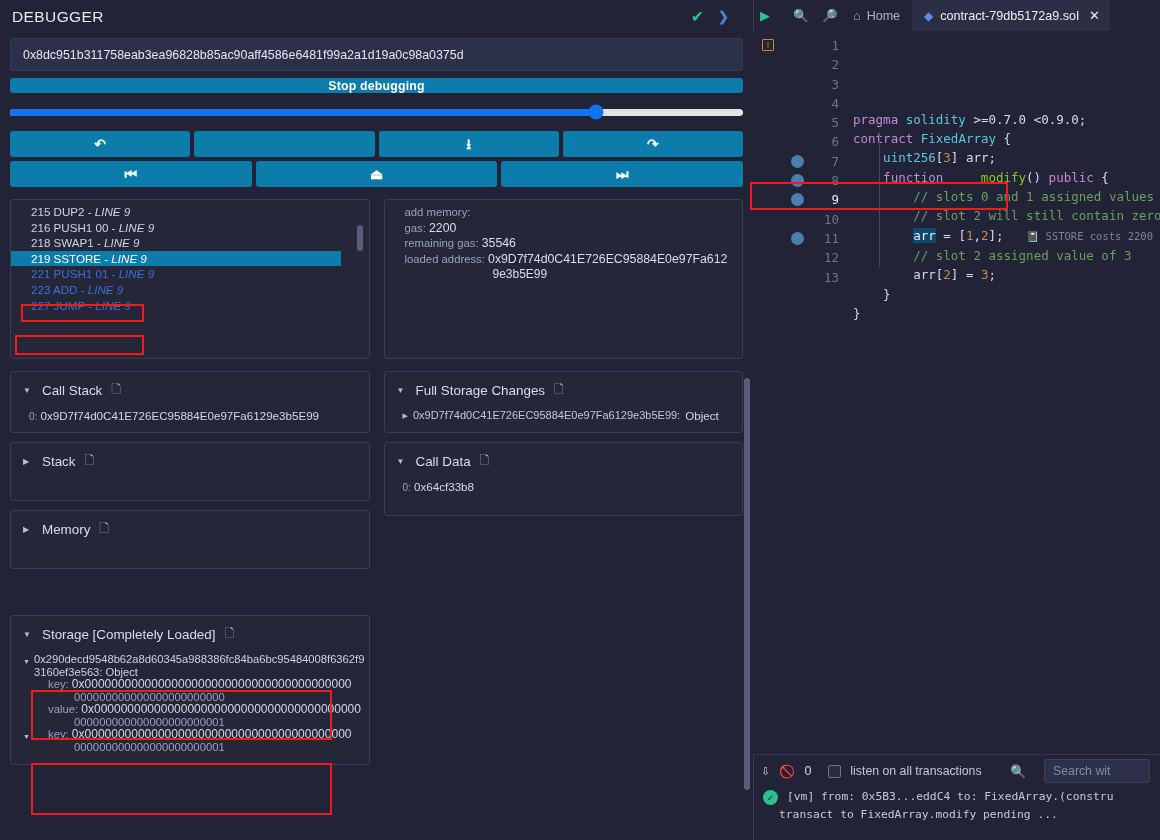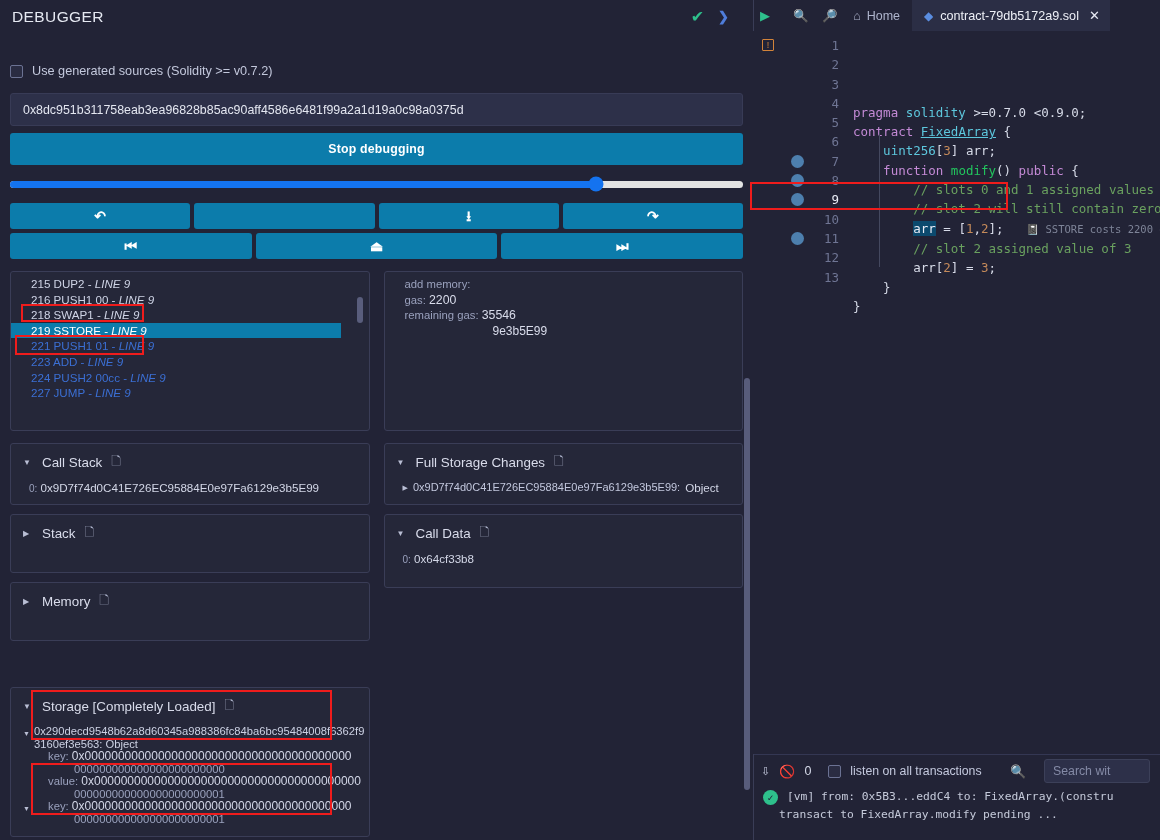--- a/index.html
+++ b/index.html
@@ -46,21 +46,21 @@
     padding: 0 12px; font-size: 12.4px; color: #e4e7f1;
     margin-top: 5px; overflow: hidden; white-space: nowrap;
   }
 
   .btn-teal {
     background: #0c7cab; color: #fff; border: none; border-radius: 3px;
     width: 100%; display: flex; align-items: center; justify-content: center;
     font-size: 12.3px; font-weight: bold; cursor: pointer;
     font-family: "Liberation Sans", sans-serif;
   }
-  .stop-btn { height: 32px; margin-top: 7px; letter-spacing: .2px; }
+  .stop-btn { height: 15px; margin-top: 7px; letter-spacing: .2px; }
 
   .slider-wrap { height: 30px; display: flex; align-items: center; margin-top: 4px; }
   .slider-track {
     position: relative; width: 100%; height: 7px;
     background: #e3e3e3; border-radius: 4px;
   }
   .slider-fill {
     position: absolute; left: 0; top: 0; height: 7px;
     background: #1473f0; border-radius: 4px;
   }
@@ -160,29 +160,29 @@
     position: absolute; left: 8px; width: 13px; height: 13px;
     border-radius: 50%; background: #4d7fae;
   }
   .linenos {
     width: 34px; text-align: right; padding-right: 8px; padding-top: 5px;
     font-family: "DejaVu Sans Mono", monospace; font-size: 12.5px;
     line-height: 19.3px; color: #6f7594;
   }
   .linenos .cur { color: #e9ecf6; }
   .code {
-    flex: 1; padding-top: 14px; padding-left: 6px;
+    flex: 1; padding-top: 21px; padding-left: 6px;
     font-family: "DejaVu Sans Mono", monospace; font-size: 12.5px;
     line-height: 19.3px; white-space: pre; color: #d2d6e4;
     position: relative; overflow: hidden;
   }
   .c-kw   { color: #c48ad6; }
   .c-kw2  { color: #5dc7dd; }
-  .c-type { color: #5dc7dd; text-decoration: underline; }
-  .c-name { color: #22c55e; }
+  .c-type { color: #5dc7dd; }
+  .c-name { color: #84cc16; margin-left: 30px; }
   .c-cmt  { color: #6aa15f; }
   .c-num  { color: #c58a5a; }
   .c-fn   { color: #d7dbe8; }
   .sel-tok { background: #0c4a6e; color: #e9ecf6; }
   .gas-hint { color: #7e8498; font-size: 10.5px; font-family: "DejaVu Sans Mono", monospace; }
   .code-ind { position: absolute; left: 32px; top: 101px; width: 1px; height: 135px; background: #44485f; }
 
   
   .terminal { height: 86px; border-top: 1px solid #343753; background: #222336; }
   .term-bar {
@@ -220,24 +220,20 @@
     <div class="dbg-header">
       <div class="dbg-title">DEBUGGER</div>
       <div class="hdr-icons">
         <span class="ic-check">✔</span>
         <span class="ic-chev">❯</span>
       </div>
     </div>
 
     <div class="dbg-body">
 
-      <div class="chk-row">
-        <span class="chk-box"></span>
-        <span class="chk-label">Use generated sources (Solidity &gt;= v0.7.2)</span>
-      </div>
 
       <div class="addr-field">0x8dc951b311758eab3ea96828b85ac90aff4586e6481f99a2a1d19a0c98a0375d</div>
 
       <button class="btn-teal stop-btn">Stop debugging</button>
 
       <div class="slider-wrap">
         <div class="slider-track">
           <div class="slider-fill" id="sliderFill" style="width: 80%;"></div>
           <div class="slider-thumb" id="sliderThumb" style="left: 80%;"></div>
         </div>
@@ -272,30 +268,30 @@
 
       <div class="panes">
         <div class="pane">
           <div class="asm-list" id="asmList">
               <div class="asm-line dim"><span>215 DUP2 - </span><span class="ln">LINE 9</span></div>
               <div class="asm-line dim"><span>216 PUSH1 00 - </span><span class="ln">LINE 9</span></div>
               <div class="asm-line dim"><span>218 SWAP1 - </span><span class="ln">LINE 9</span></div>
               <div class="asm-line sel"><span>219 SSTORE - </span><span class="ln">LINE 9</span></div>
               <div class="asm-line"><span>221 PUSH1 01 - </span><span class="ln">LINE 9</span></div>
               <div class="asm-line"><span>223 ADD - </span><span class="ln">LINE 9</span></div>
-              <div class="asm-line"><span>224 PUSH2 00cc - </span><span class="ln">LINE 9</span></div>
               <div class="asm-line"><span>227 JUMP - </span><span class="ln">LINE 9</span></div>
             </div>
           <div class="asm-scroll"></div>
         </div>
         <div class="pane">
           <div class="gas-list">
             <div>add memory:</div>
             <div><span>gas:</span> <span class="v">2200</span></div>
             <div><span>remaining gas:</span> <span class="v">35546</span></div>
+            <div><span>loaded address:</span> <span class="v">0x9D7f74d0C41E726EC95884E0e97Fa612</span></div>
             <div class="gas-cont">9e3b5E99</div>
           </div>
         </div>
       </div>
 
       <div class="acc-col">
 
         <div class="acc-side">
           <div class="acc">
             <div class="acc-head">

